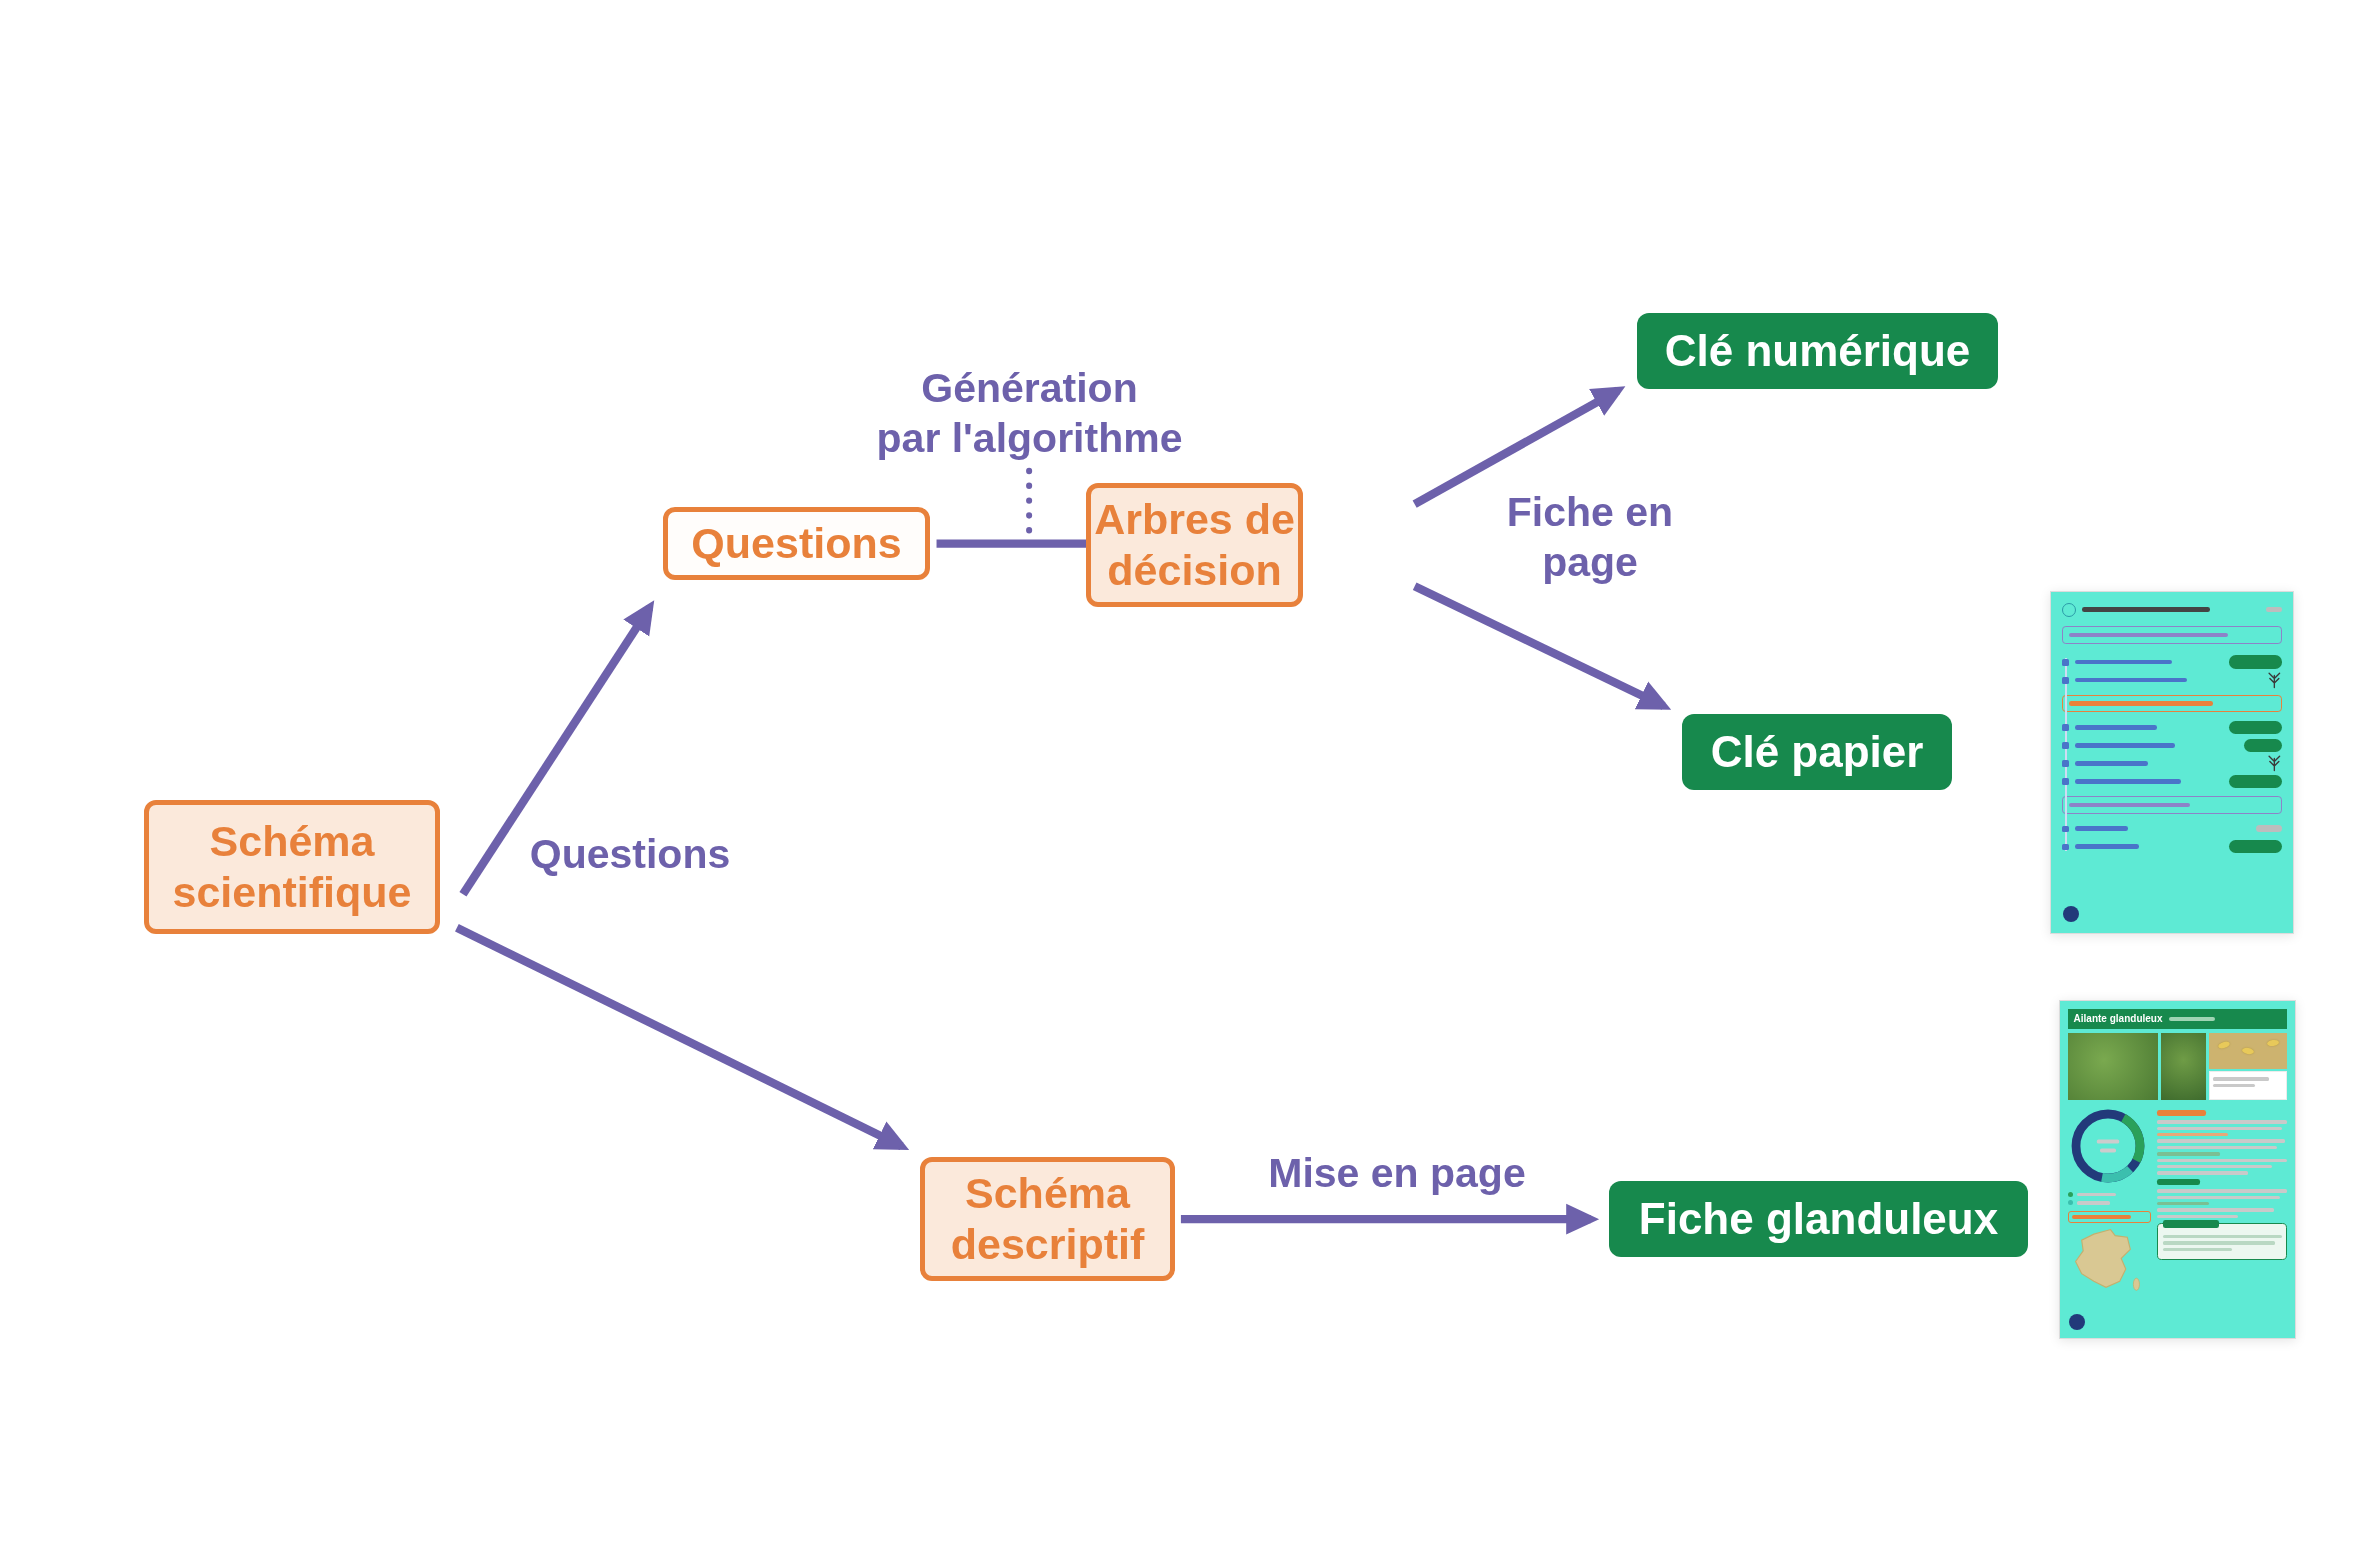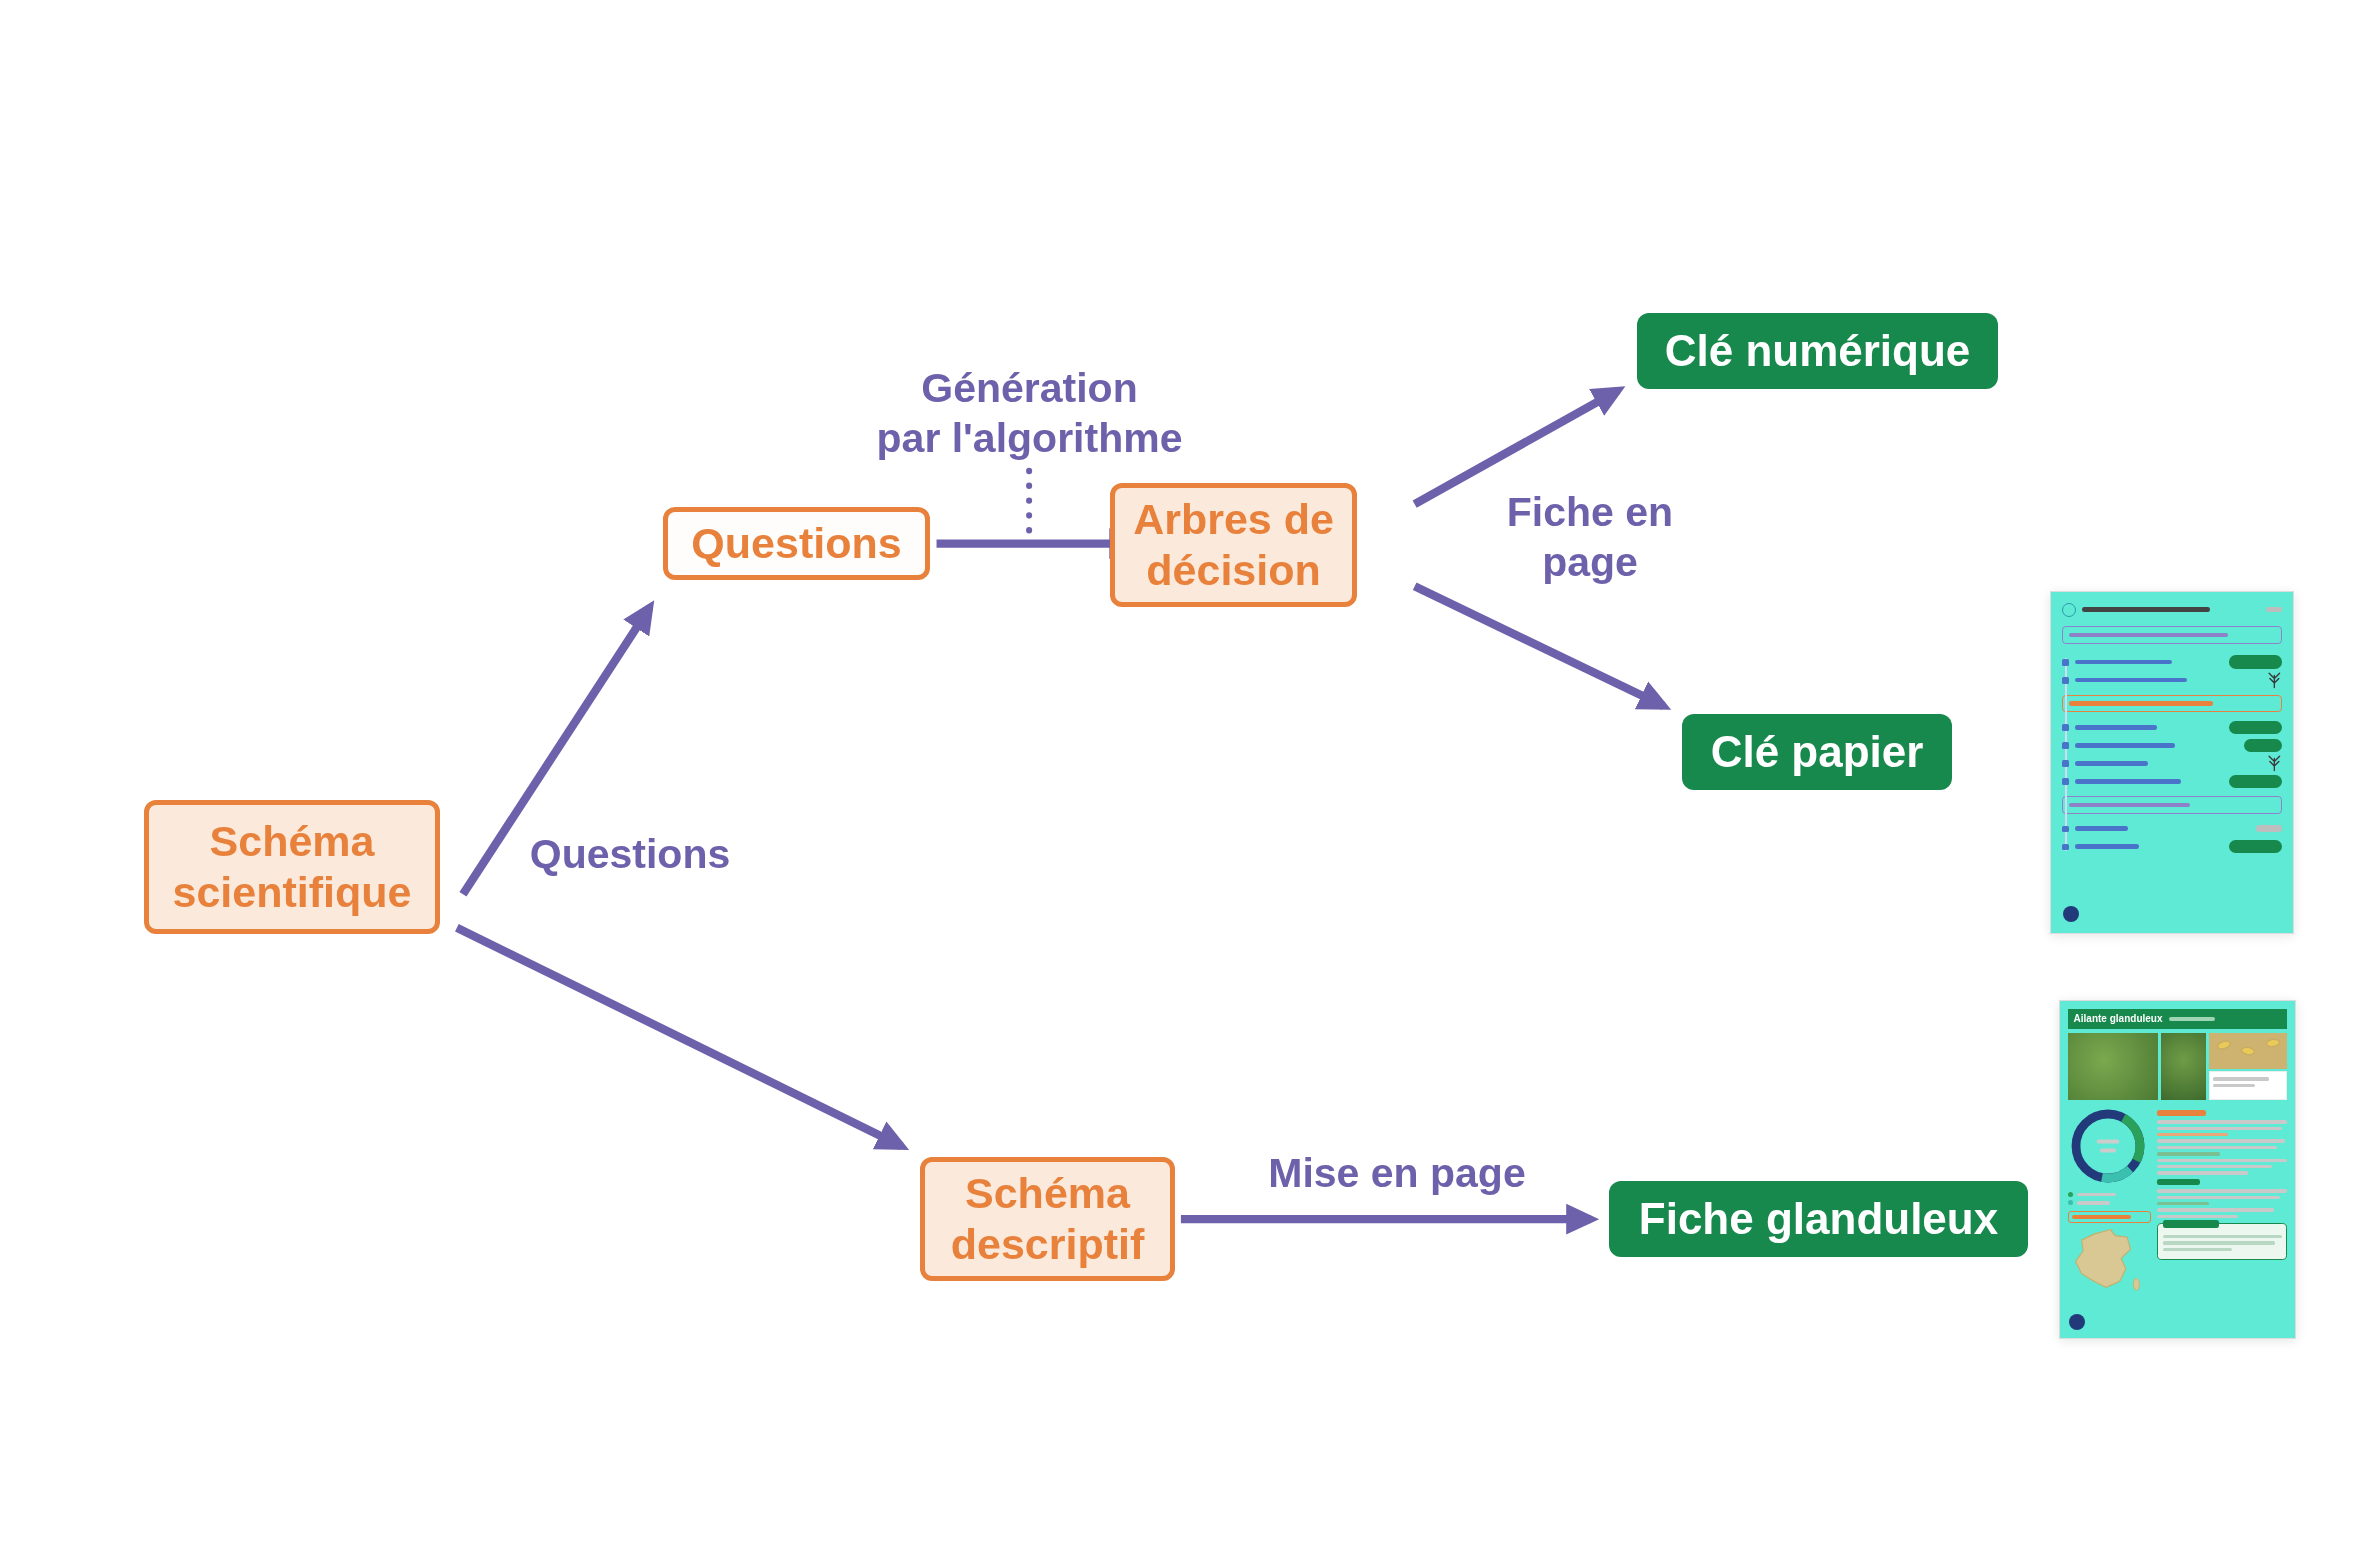--- a/index.html
+++ b/index.html
@@ -95,21 +95,21 @@
       <line x1="1556" y1="1606" x2="2096" y2="1606" marker-end="url(#ah)"></line>
       <line x1="1356" y1="620" x2="1356" y2="700" stroke-width="8" stroke-dasharray="0.5 19" stroke-linecap="round"></line>
     </g>
   </svg>
 
   <div class="node orange" style="left:144px; top:800px; width:296px; height:134px;">Schéma
 scientifique</div>
 
   <div class="node orange white-fill" style="left:663px; top:507px; width:267px; height:73px;">Questions</div>
 
-  <div class="node orange" style="left:1110px; top:483px; width:247px; height:124px;">Arbres de
+  <div class="node orange" style="left:1086px; top:483px; width:217px; height:124px;">Arbres de
 décision</div>
 
   <div class="node orange" style="left:920px; top:1157px; width:255px; height:124px;">Schéma
 descriptif</div>
 
   <div class="node green" style="left:1682px; top:714px; width:270px; height:76px;">Clé papier</div>
 
   <div class="node green" style="left:1637px; top:313px; width:361px; height:76px;">Clé numérique</div>
 
   <div class="node green" style="left:1609px; top:1181px; width:419px; height:76px;">Fiche glanduleux</div>

